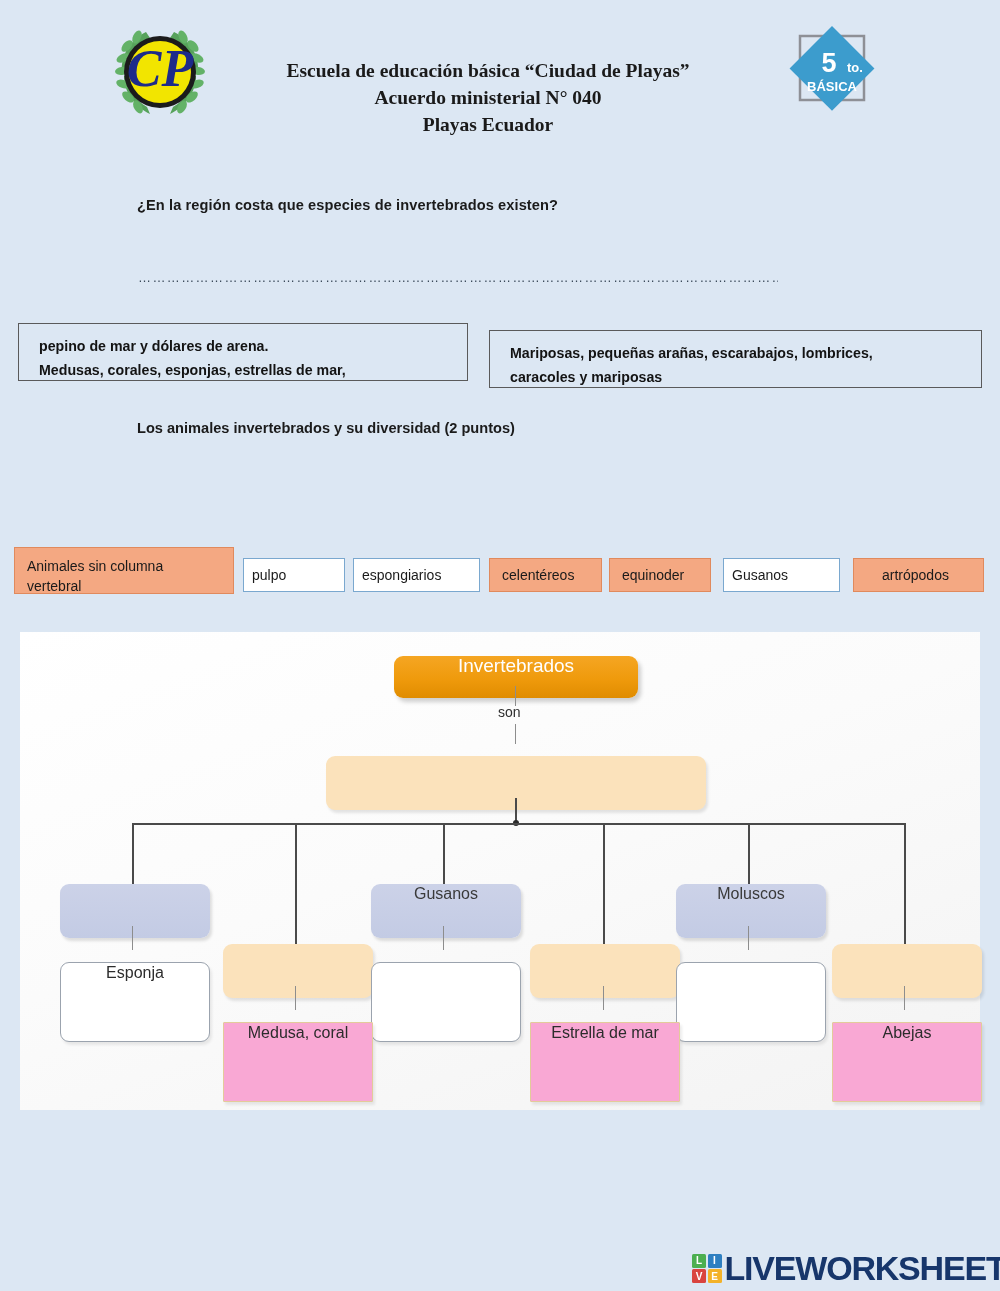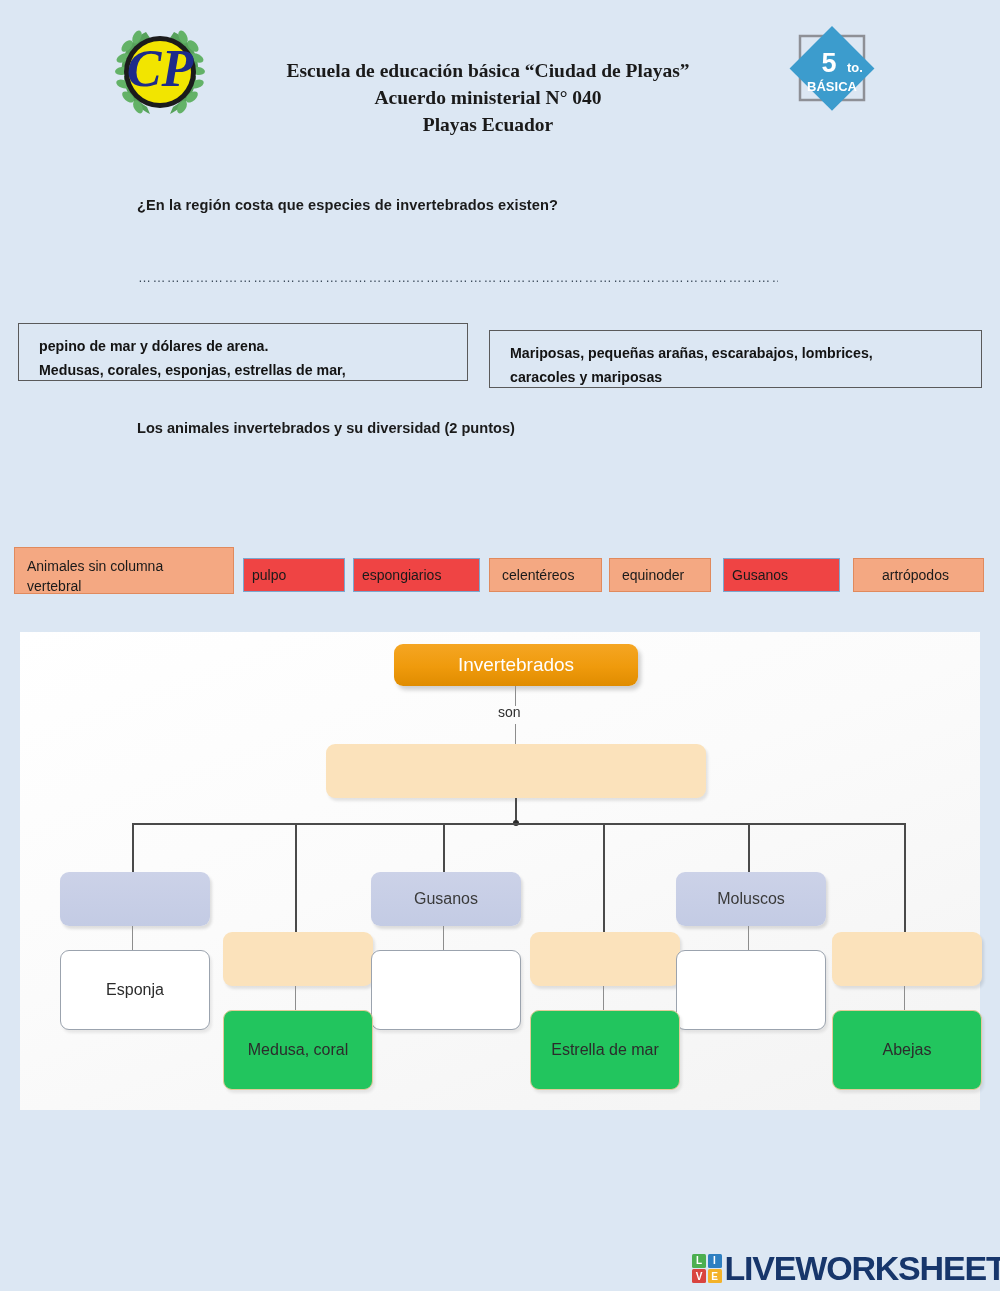--- a/index.html
+++ b/index.html
@@ -73,21 +73,21 @@
 
   
   .chip {
     position: absolute;
     font-size: 14px; color: #1a1a1a;
     display: flex; align-items: center;
     padding: 0 12px;
     line-height: 20px;
   }
   .chip.orange { background: #f4a882; border: 1px solid #e08a5d; }
-  .chip.blue   { background: #ef4444; border: 1px solid #7aa8cf; padding-left: 8px; }
+  .chip.blue   { background: #ffffff; border: 1px solid #7aa8cf; padding-left: 8px; }
   .chip.wrap { align-items: flex-start; padding-top: 8px; }
 
   #chip-0 { left: 14px;  top: 547px; width: 220px; height: 47px; }
   #chip-1 { left: 243px; top: 558px; width: 102px; height: 34px; }
   #chip-2 { left: 353px; top: 558px; width: 127px; height: 34px; }
   #chip-3 { left: 489px; top: 558px; width: 113px; height: 34px; }
   #chip-4 { left: 609px; top: 558px; width: 102px; height: 34px; }
   #chip-5 { left: 723px; top: 558px; width: 117px; height: 34px; }
   #chip-6 { left: 853px; top: 558px; width: 131px; height: 34px; padding-left: 28px; }
 
@@ -97,25 +97,26 @@
     width: 960px; height: 478px;
     background: #fcfcfc;
   }
   .diagram .sheen {
     position: absolute; inset: 0;
     background: linear-gradient(160deg, #ffffff 0%, #fbfbfb 45%, #f3f3f3 100%);
   }
 
   .node {
     position: absolute;
-    display: flex; align-items: center; justify-content: center;
+    display: flex; align-items: flex-start; justify-content: center;
     text-align: center;
     font-family: "Liberation Sans", sans-serif;
     color: #2c2c2c;
     line-height: 20px;
+    margin-top: 12px;
   }
 
   
   .node.root {
     background: linear-gradient(180deg, #f5a623 0%, #ef9a0c 55%, #e08c00 100%);
     border-radius: 9px;
     color: #ffffff;
     font-size: 19px;
     box-shadow: 3px 4px 4px rgba(0,0,0,.18);
   }
@@ -136,23 +137,23 @@
   
   .node.white-gray {
     background: #ffffff;
     border: 1px solid #9ba3ae;
     border-radius: 9px;
     font-size: 16px;
     box-shadow: 2px 3px 3px rgba(0,0,0,.08);
   }
   
   .node.white-tan {
-    background: #22c55e;
+    background: #f9a8d4;
     border: 1px solid #e3cb9a;
-    border-radius: 9px;
+    border-radius: 1px;
     font-size: 16px;
     box-shadow: 2px 3px 3px rgba(0,0,0,.08);
   }
 
   .son-label {
     position: absolute;
     font-size: 14px; color: #2e2e2e;
   }
 
   

